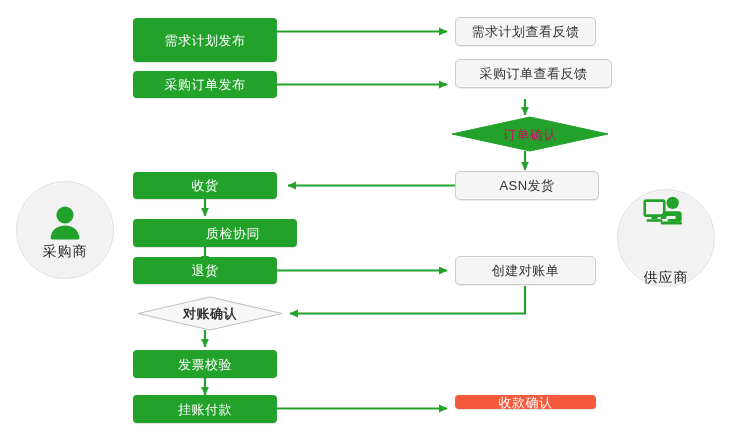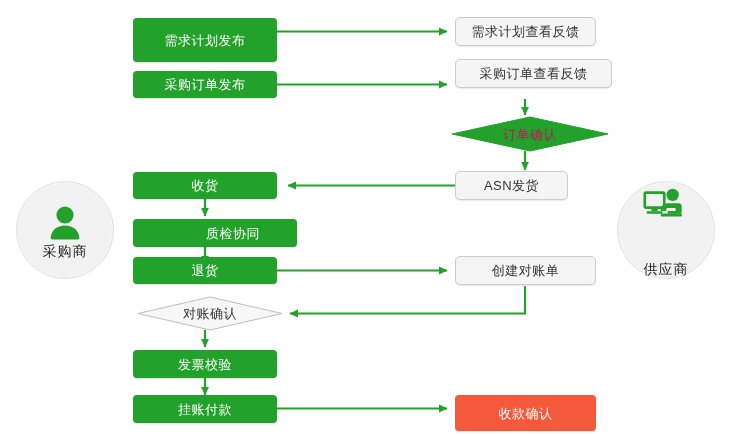--- a/index.html
+++ b/index.html
@@ -141,21 +141,21 @@
   </svg>
 
   <div class="actor" style="left:16px; top:181px;align-items:center;">
     <svg class="actor-icon" viewBox="0 0 46 40">
       <circle cx="23" cy="12" r="8.6" fill="#22a22a"></circle>
       <path d="M23 22.5c-8.2 0-13.6 4.9-14.4 12.1-.1 1 .6 1.9 1.6 1.9h25.6c1 0 1.7-.9 1.6-1.9C36.6 27.4 31.2 22.5 23 22.5z" fill="#22a22a"></path>
     </svg>
     <span class="actor-label">采购商</span>
   </div>
 
-  <div class="actor" style="left:617px; top:181px;gap:36px;">
+  <div class="actor" style="left:617px; top:189px;gap:36px;">
     <svg class="actor-icon" viewBox="0 0 52 40">
 
       <rect x="2" y="6" width="22" height="17" rx="1.5" fill="none" stroke="#22a22a" stroke-width="3"></rect>
       <rect x="9.5" y="23" width="7" height="4" fill="#22a22a"></rect>
       <rect x="4" y="27" width="18" height="3" rx="1.2" fill="#22a22a"></rect>
 
       <circle cx="33.5" cy="8.5" r="7" fill="#22a22a"></circle>
 
       <path d="M27 18c-3.6 0-6 2.4-6.6 5.6l-.5 3.1h6.2l.4-2.4c.1-.6.6-1 1.2-1h9.1v3.4H28v3.3h13c1.5 0 2.7-1.2 2.7-2.7V21c0-1.7-1.4-3-3.1-3H27z" fill="#22a22a"></path>
       <rect x="20" y="29.5" width="24" height="3.4" rx="1.4" fill="#22a22a"></rect>
@@ -176,49 +176,49 @@
   </div>
 
   <div class="node rect-gray" style="left:455px; top:59px; width:157px; height:29px;">
     <span>采购订单查看反馈</span>
   </div>
 
   <div class="node diamond green-label" style="left:452px; top:118px; width:156px; height:32px;">
     <span>订单确认</span>
   </div>
 
-  <div class="node rect-gray" style="left:455px; top:171px; width:113px; height:29px;">
+  <div class="node rect-gray" style="left:455px; top:171px; width:144px; height:29px;">
     <span>ASN发货</span>
   </div>
 
   <div class="node rect-green" style="left:133px; top:172px; width:144px; height:27px;">
     <span>收货</span>
   </div>
 
   <div class="node rect-green" style="left:133px; top:219px; width:164px; height:28px;padding-left:36px;">
     <span>质检协同</span>
   </div>
 
   <div class="node rect-green" style="left:133px; top:257px; width:144px; height:27px;">
     <span>退货</span>
   </div>
 
   <div class="node rect-gray" style="left:455px; top:256px; width:141px; height:29px;">
     <span>创建对账单</span>
   </div>
 
-  <div class="node diamond gray-label" style="left:138px; top:297px; width:144px; height:33px;">
+  <div class="node diamond gray-label" style="left:138px; top:297px; width:144px; height:33px;font-weight:bold;">
     <span>对账确认</span>
   </div>
 
   <div class="node rect-green" style="left:133px; top:350px; width:144px; height:28px;">
     <span>发票校验</span>
   </div>
 
   <div class="node rect-green" style="left:133px; top:395px; width:144px; height:28px;">
     <span>挂账付款</span>
   </div>
 
-  <div class="node rect-orange" style="left:455px; top:395px; width:141px; height:36px;">
+  <div class="node rect-orange" style="left:455px; top:395px; width:141px; height:14px;">
     <span>收款确认</span>
   </div>
 
 </div>
 
 </body></html>

